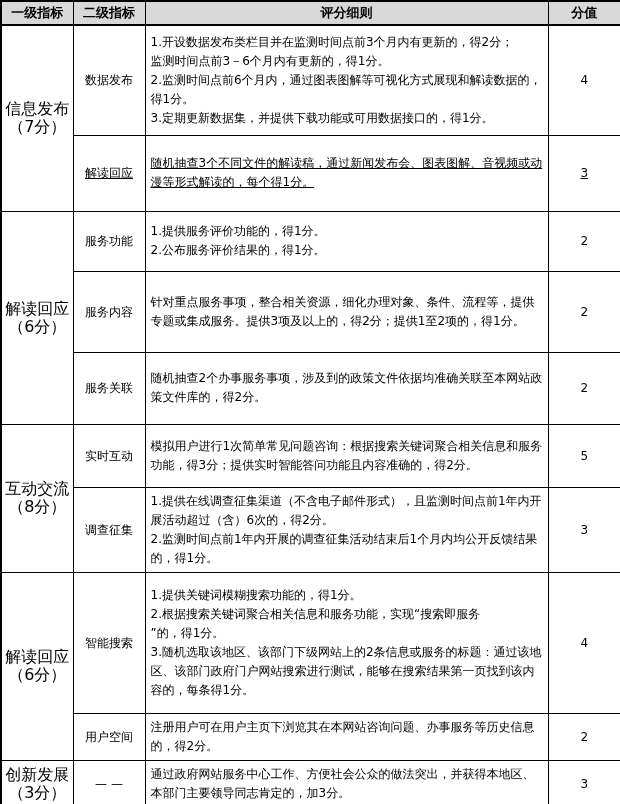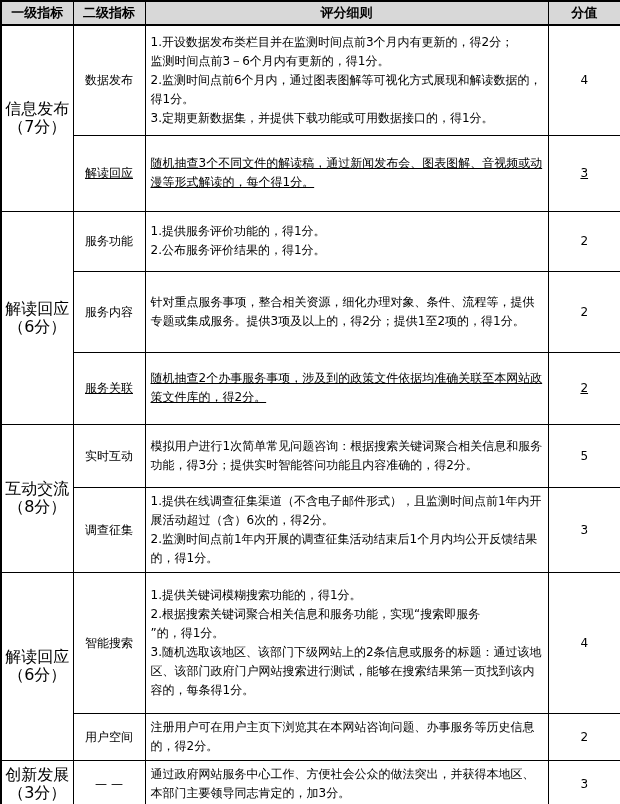--- a/index.html
+++ b/index.html
@@ -53,21 +53,21 @@
   }
   td.score{
     text-align:center;
     font-size:12px;
     padding:2px;
   }
   tr.rh0{height:110px;}
   tr.rh1{height:76px;text-decoration:underline;}
   tr.rh2{height:60px;}
   tr.rh3{height:81px;margin-top:27px;}
-  tr.rh4{height:72px;text-decoration:underline;}
+  tr.rh4{height:72px;}
   tr.rh5{height:63px;}
   tr.rh6{height:81px;}
   tr.rh7{height:141px;}
   tr.rh8{height:46px;}
   tr.rh9{height:41px;}
 </style>
 </head>
 <body>
 
 <table class="rubric">

